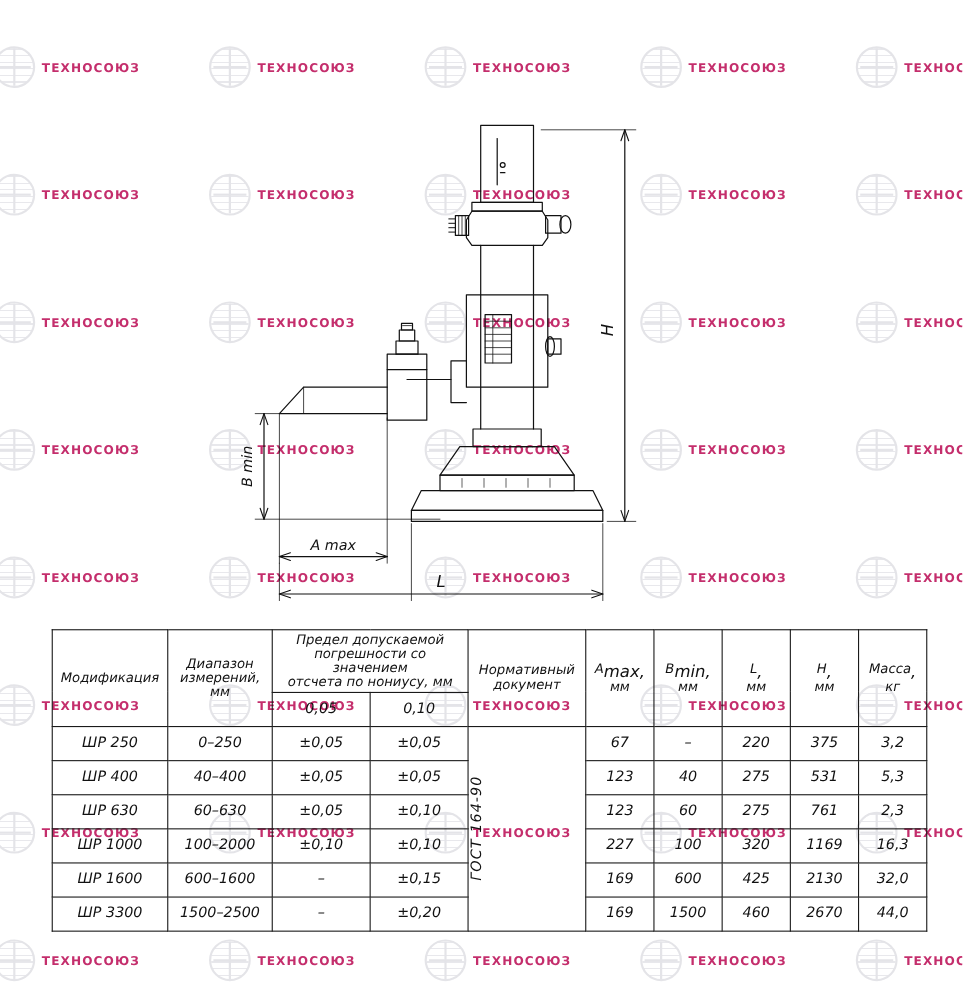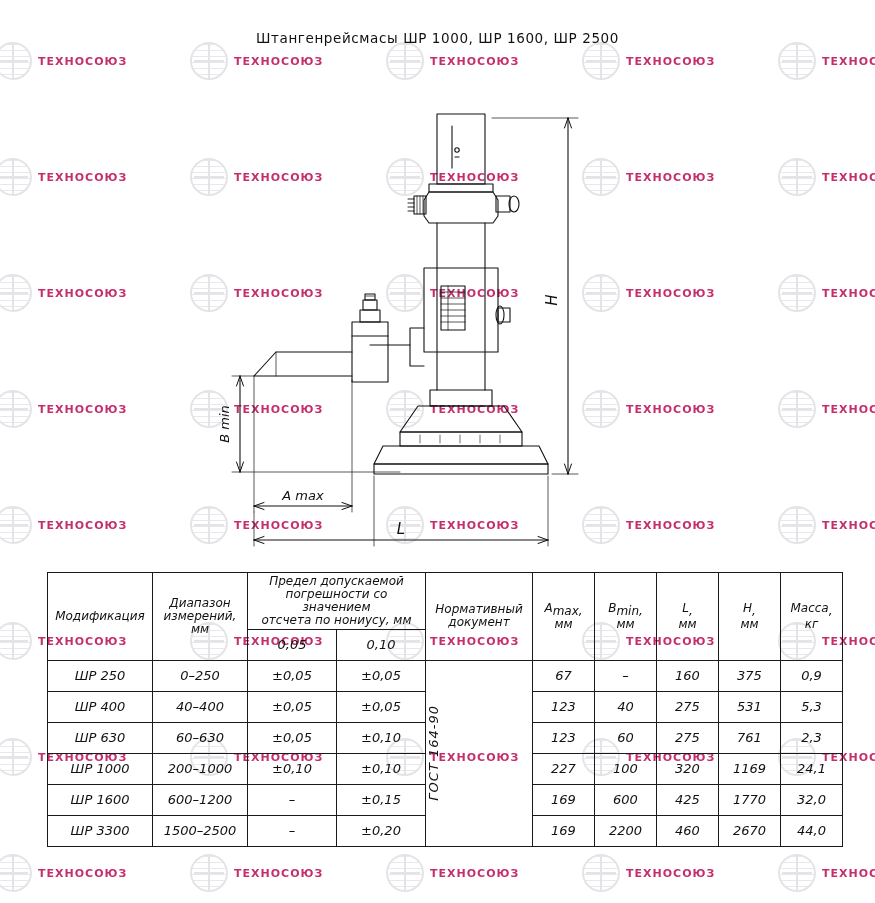--- a/index.html
+++ b/index.html
@@ -136,21 +136,21 @@
   }
   .vert-doc {
     writing-mode: vertical-rl;
     transform: rotate(180deg);
     white-space: nowrap;
     font-style: italic;
     font-size: 13px;
     letter-spacing: 1px;
   }
   .sub {
-    font-size: 12px;
+    font-size: 15px;
     vertical-align: sub;
   }
   .hdr-tol-title {
     font-size: 11.5px;
     line-height: 1.1;
   }
 </style>
 </head>
 <body>
 
@@ -319,21 +319,20 @@
     <div class="wm" style="left:582px; top:854px;">
         <div class="globe"></div>
         <div class="wmtext">ТЕХНОСОЮЗ</div>
       </div>
     <div class="wm" style="left:778px; top:854px;">
         <div class="globe"></div>
         <div class="wmtext">ТЕХНОСОЮЗ</div>
       </div>
   </div>
 
-  <div class="title">Штангенрейсмасы ШР 1000, ШР 1600, ШР 2500</div>
 
   <svg class="drawing" viewBox="0 0 875 500" xmlns="http://www.w3.org/2000/svg">
     <g fill="none" stroke="#111" stroke-width="1.1" stroke-linecap="round" stroke-linejoin="round">
 
       <rect x="437" y="54" width="48" height="70"></rect>
 
       <path d="M452 66 L452 108"></path>
       <circle cx="457" cy="90" r="2.2"></circle>
       <path d="M455 97 L459 97"></path>
 
@@ -454,23 +453,23 @@
         <tr>
           <td>ШР 250</td>
           <td>0–250</td>
           <td>±0,05</td>
           <td>±0,05</td>
           <td rowspan="6">
             <div class="vert-doc">ГОСТ 164-90</div>
           </td>
           <td>67</td>
           <td>–</td>
-          <td>160</td>
+          <td>220</td>
           <td>375</td>
-          <td>0,9</td>
+          <td>3,2</td>
         </tr>
         <tr>
           <td>ШР 400</td>
           <td>40–400</td>
           <td>±0,05</td>
           <td>±0,05</td>
           <td>123</td>
           <td>40</td>
           <td>275</td>
           <td>531</td>
@@ -482,47 +481,47 @@
           <td>±0,05</td>
           <td>±0,10</td>
           <td>123</td>
           <td>60</td>
           <td>275</td>
           <td>761</td>
           <td>2,3</td>
         </tr>
         <tr>
           <td>ШР 1000</td>
-          <td>200–1000</td>
+          <td>100–2000</td>
           <td>±0,10</td>
           <td>±0,10</td>
           <td>227</td>
           <td>100</td>
           <td>320</td>
           <td>1169</td>
-          <td>24,1</td>
+          <td>16,3</td>
         </tr>
         <tr>
           <td>ШР 1600</td>
-          <td>600–1200</td>
+          <td>600–1600</td>
           <td>–</td>
           <td>±0,15</td>
           <td>169</td>
           <td>600</td>
           <td>425</td>
-          <td>1770</td>
+          <td>2130</td>
           <td>32,0</td>
         </tr>
         <tr>
           <td>ШР 3300</td>
           <td>1500–2500</td>
           <td>–</td>
           <td>±0,20</td>
           <td>169</td>
-          <td>2200</td>
+          <td>1500</td>
           <td>460</td>
           <td>2670</td>
           <td>44,0</td>
         </tr>
       </tbody>
     </table>
   </div>
 
 </div>
 

